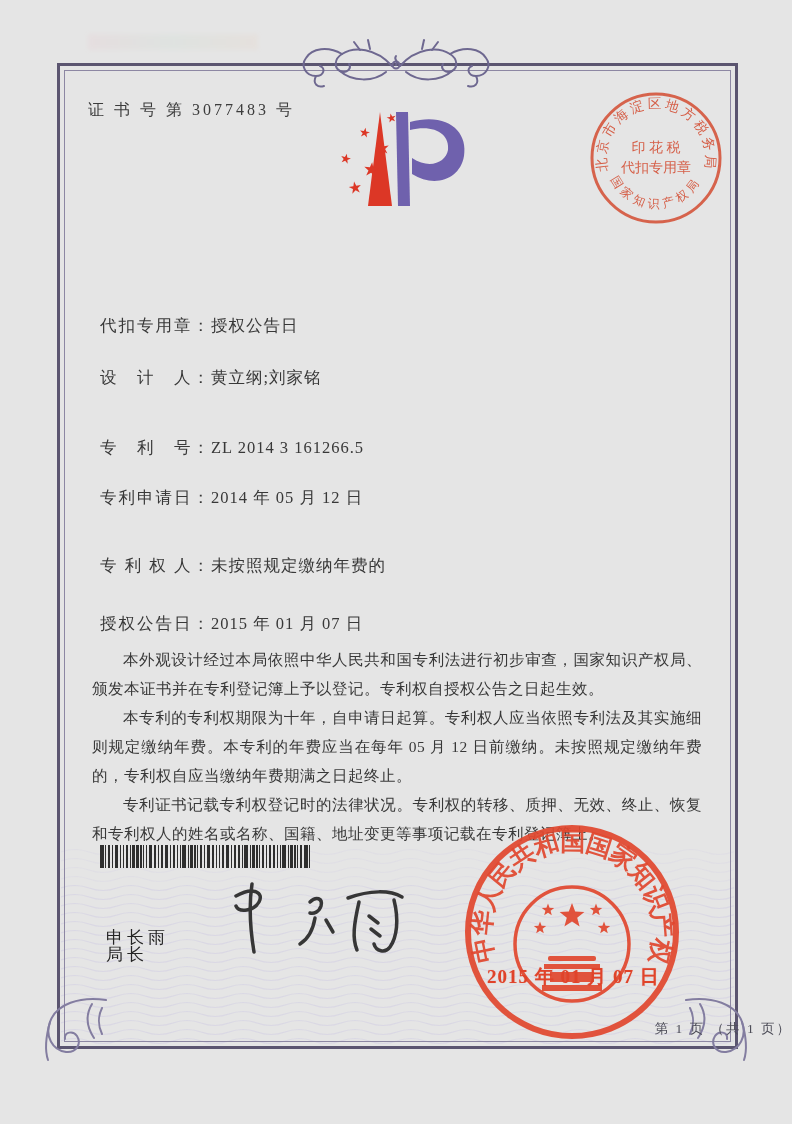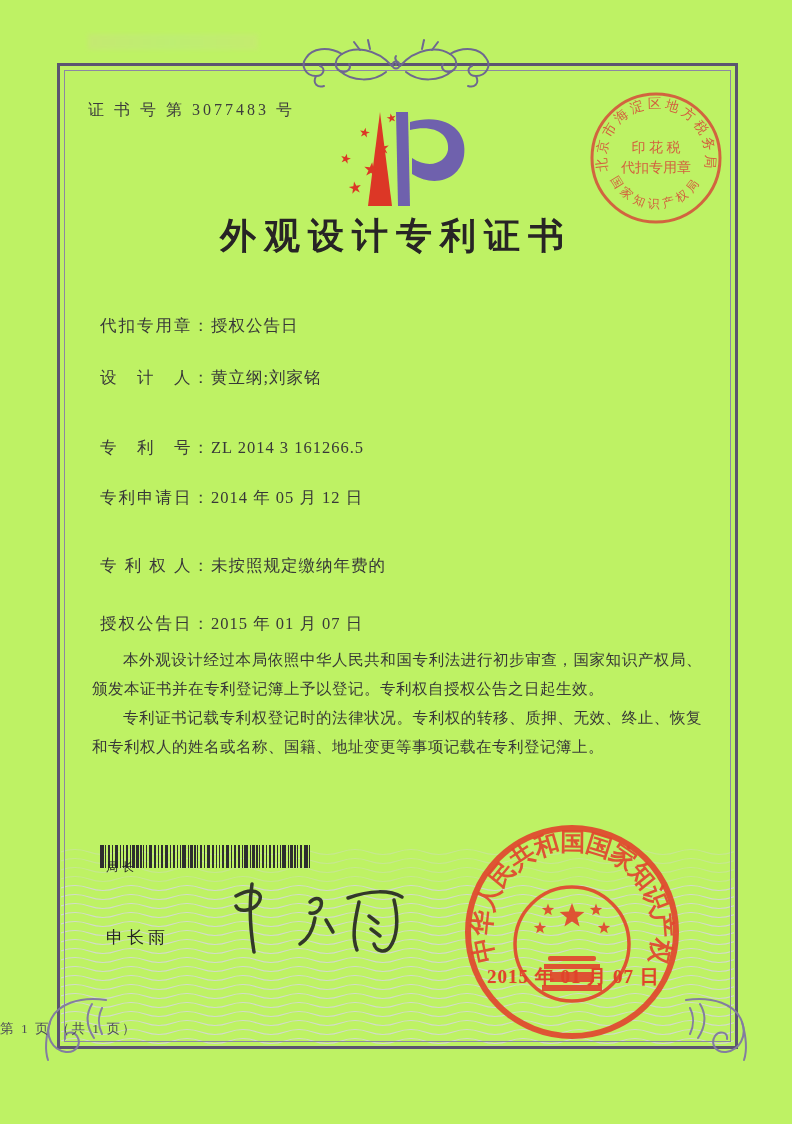--- a/index.html
+++ b/index.html
@@ -3,21 +3,21 @@
 <meta charset="utf-8">
 <style>
   * { margin:0; padding:0; box-sizing:border-box; }
   html,body { width:792px; height:1124px; }
   body {
     font-family:"Liberation Serif","DejaVu Serif",serif;
     background:#ffffff;
   }
   .page {
     position:relative; width:792px; height:1124px;
-    background:#bef264; overflow:hidden;
+    background:#e5e5e5; overflow:hidden;
   }
   
   .frame-outer {
     position:absolute; left:57px; top:63px; width:681px; height:986px;
     border:3px solid #5b5570; z-index:1;
   }
   .frame-inner {
     position:absolute; left:4px; top:4px; right:4px; bottom:4px;
     border:1px solid #8d87a3;
   }
@@ -64,37 +64,37 @@
     text-align:justify; letter-spacing:.5px;
   }
   .body-text p { text-indent:2em; }
   
   .barcode {
     position:absolute; left:100px; top:845px; width:212px; height:23px;
     display:flex; align-items:stretch; overflow:hidden; z-index:3;
   }
   .barcode .bar { background:#2e2e2e; }
   
-  .officer-title { position:absolute; left:106px; top:859px; z-index:4;
-    font-size:12px; color:#252525; letter-spacing:4px; }
+  .officer-title { position:absolute; left:106px; top:943px; z-index:4;
+    font-size:17px; color:#252525; letter-spacing:4px; }
   .officer-name  { position:absolute; left:106px; top:926px; z-index:4;
     font-size:17px; color:#252525; letter-spacing:4px; }
   .signature { position:absolute; left:222px; top:876px; z-index:4; }
   
   .seal-tax  { position:absolute; left:586px; top:88px;  z-index:4; }
   .seal-sipo { position:absolute; left:460px; top:820px; z-index:4; }
   .seal-date {
     position:absolute; left:487px; top:964px; z-index:5;
     font-size:19px; font-weight:bold; color:#e0432a; letter-spacing:1px;
     white-space:nowrap; text-shadow:0 0 1px rgba(224,67,42,.4);
   }
   
   .footer {
     position:absolute; left:0; top:1020px; width:792px; z-index:3;
-    text-align:left; font-size:13.5px; color:#4d4d58; letter-spacing:2px;
+    text-align:right; font-size:13.5px; color:#4d4d58; letter-spacing:2px;
   }
   svg text { font-family:"Liberation Serif","DejaVu Serif",serif; }
 </style>
 </head>
 <body>
 
 <div class="page">
 
   <div class="artifact"></div>
 
@@ -169,33 +169,33 @@
       <path d="M80,12 C118,2 138,22 134,46 C130,70 104,78 82,64 L82,48 C100,60 116,52 118,40 C120,24 104,14 80,20 Z" fill="#6f61ad"></path>
     </svg>
     <span class="star" style="left:56px;top:2px;font-size:12px;transform:rotate(-12deg)">★</span>
     <span class="star" style="left:29px;top:16px;font-size:13px;transform:rotate(10deg)">★</span>
     <span class="star" style="left:45px;top:30px;font-size:17px;transform:rotate(-8deg)">★</span>
     <span class="star" style="left:10px;top:42px;font-size:13px;transform:rotate(14deg)">★</span>
     <span class="star" style="left:33px;top:50px;font-size:19px;transform:rotate(6deg)">★</span>
     <span class="star" style="left:18px;top:70px;font-size:16px;transform:rotate(-10deg)">★</span>
   </div>
 
-  <div class="title">外观设计专利证书</div>
 
   <div class="fields">
     <div class="field-row" style="top:0"><span class="lbl">代扣专用章：</span><span>授权公告日</span></div>
     <div class="field-row" style="top:52px"><span class="lbl">设　计　人：</span><span>黄立纲;刘家铭</span></div>
     <div class="field-row" style="top:122px"><span class="lbl">专　利　号：</span><span>ZL 2014 3 161266.5</span></div>
     <div class="field-row" style="top:172px"><span class="lbl">专利申请日：</span><span>2014 年 05 月 12 日</span></div>
     <div class="field-row" style="top:240px"><span class="lbl">专 利 权 人：</span><span>未按照规定缴纳年费的</span></div>
     <div class="field-row" style="top:298px"><span class="lbl">授权公告日：</span><span>2015 年 01 月 07 日</span></div>
   </div>
 
   <div class="body-text">
     <p>本外观设计经过本局依照中华人民共和国专利法进行初步审查，国家知识产权局、颁发本证书并在专利登记簿上予以登记。专利权自授权公告之日起生效。</p>
+    <p>本专利的专利权期限为十年，自申请日起算。专利权人应当依照专利法及其实施细则规定缴纳年费。本专利的年费应当在每年 05 月 12 日前缴纳。未按照规定缴纳年费的，专利权自应当缴纳年费期满之日起终止。</p>
     <p>专利证书记载专利权登记时的法律状况。专利权的转移、质押、无效、终止、恢复和专利权人的姓名或名称、国籍、地址变更等事项记载在专利登记簿上。</p>
   </div>
 
   <div class="barcode" id="barcode">
       <div class="bar" style="width: 3.75px; margin-right: 1.6px;"></div>
       <div class="bar" style="width: 1.25px; margin-right: 1.6px;"></div>
       <div class="bar" style="width: 2.5px; margin-right: 1.6px;"></div>
       <div class="bar" style="width: 1.25px; margin-right: 1.6px;"></div>
       <div class="bar" style="width: 3.75px; margin-right: 1.6px;"></div>
       <div class="bar" style="width: 1.25px; margin-right: 1.6px;"></div>

